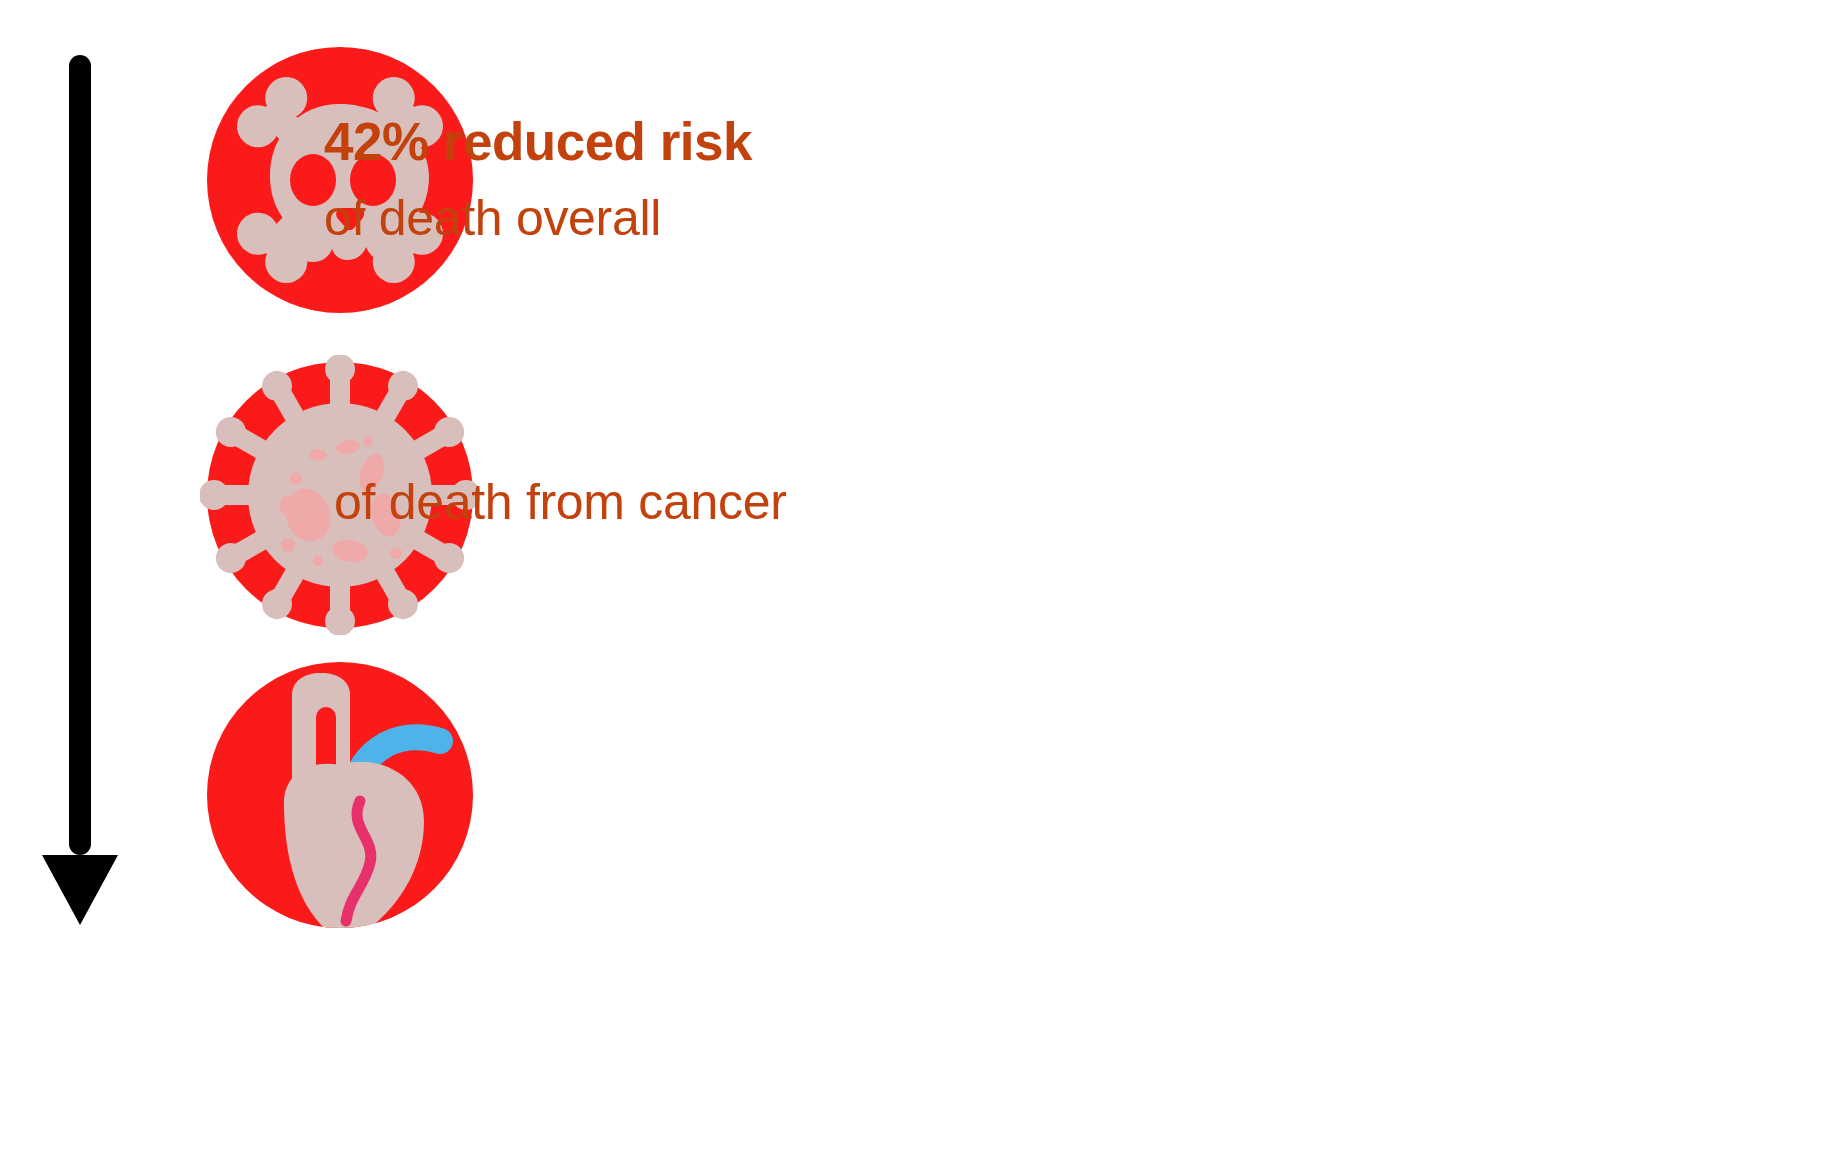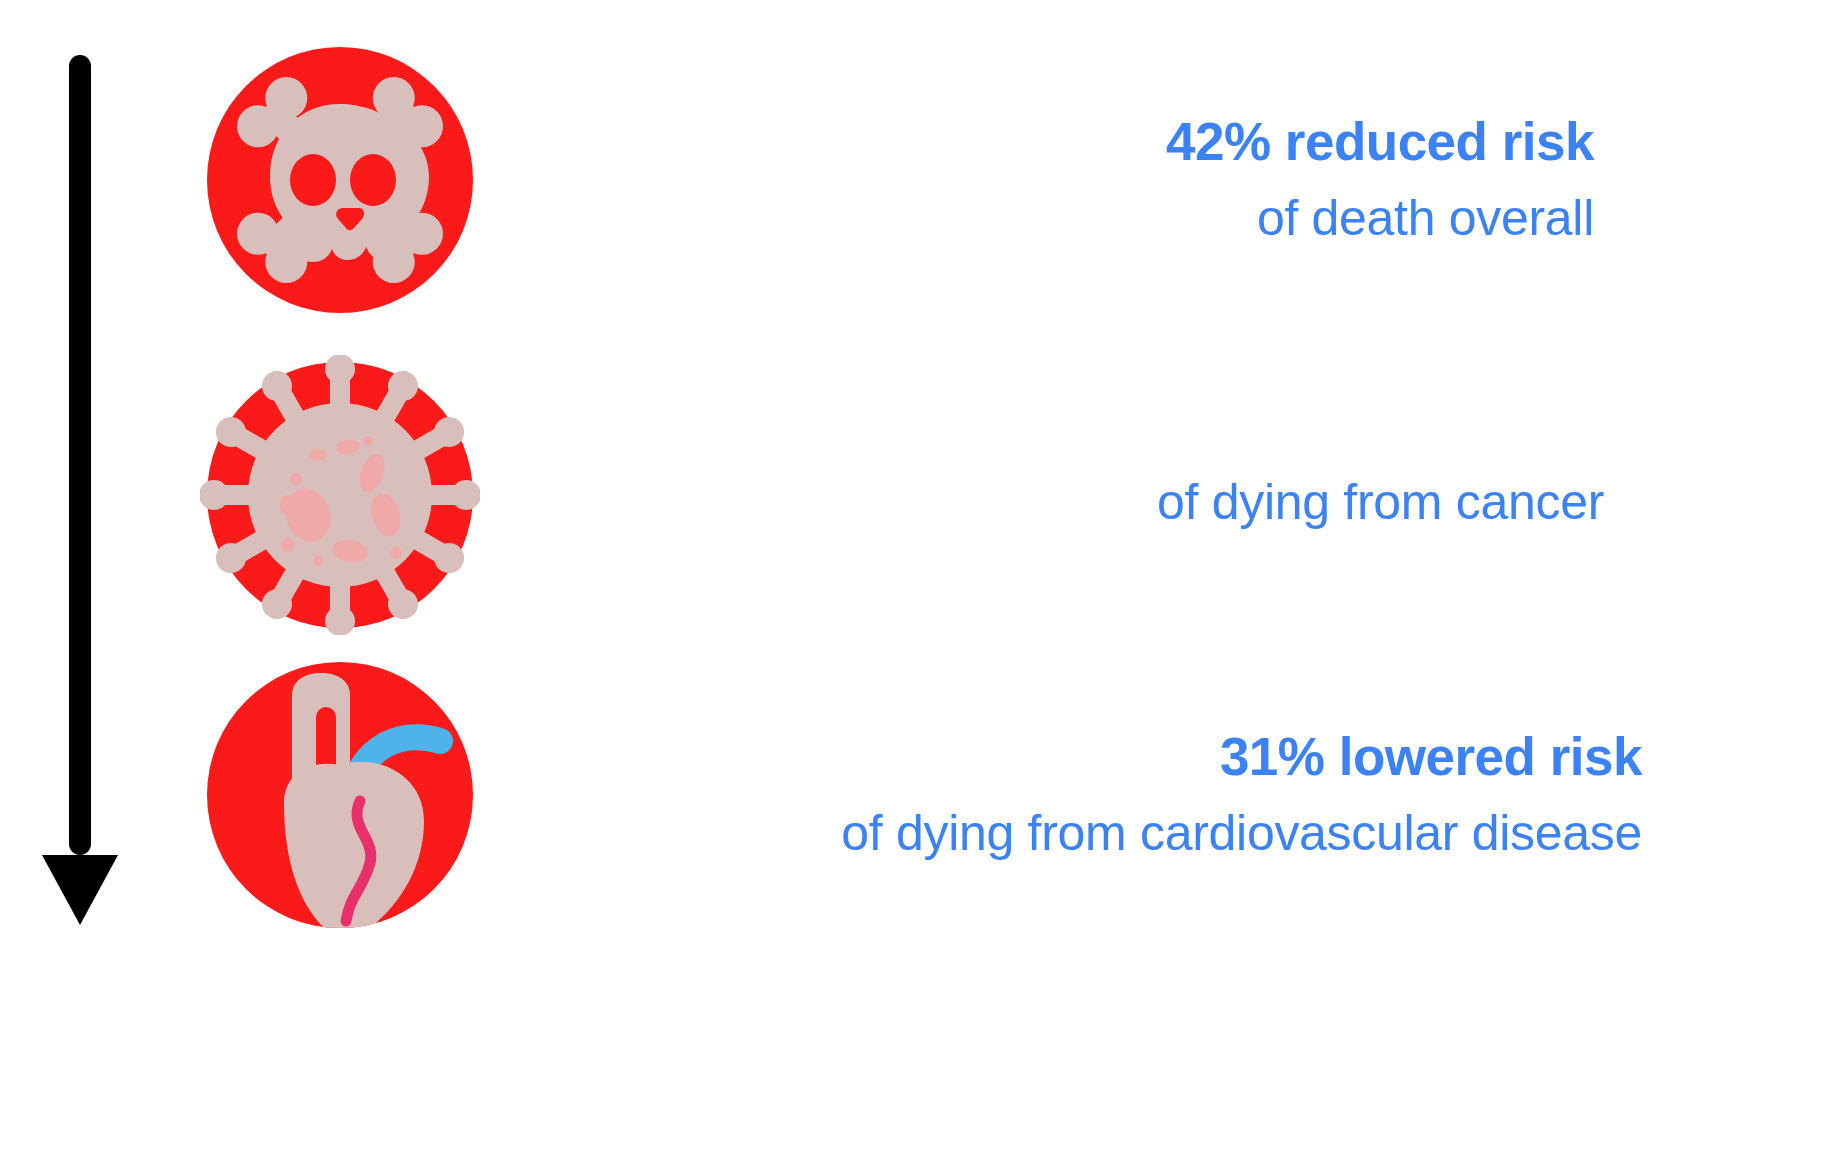--- a/index.html
+++ b/index.html
@@ -43,22 +43,22 @@
   .icon-badge {
     position: relative;
     width: 280px;
     height: 280px;
     flex: 0 0 280px;
   }
   .icon-badge svg { display: block; width: 280px; height: 280px; }
 
   .stat-text {
     flex: 1 1 auto;
-    text-align: right;
-    color: #3b82f6;
+    text-align: left;
+    color: #c2410c;
     padding-left: 40px;
     padding-right: 30px;
   }
   .stat-head {
     font-size: 53px;
     font-weight: bold;
     letter-spacing: -0.5px;
     line-height: 1.18;
     white-space: nowrap;
   }
@@ -198,21 +198,21 @@
           <circle cx="96" cy="124" r="6"></circle>
           <circle cx="88" cy="190" r="7"></circle>
           <circle cx="118" cy="206" r="5"></circle>
           <circle cx="196" cy="198" r="6"></circle>
           <circle cx="168" cy="86" r="5"></circle>
           <ellipse cx="86" cy="150" rx="6" ry="10"></ellipse>
         </g>
       </svg>
     </div>
     <div class="stat-text">
-      <div class="stat-sub">of dying from cancer</div>
+      <div class="stat-sub">of death from cancer</div>
     </div>
   </div>
 
   <div class="row" id="row-2">
     <div class="icon-badge">
       <svg viewBox="0 0 280 280" aria-hidden="true">
         <defs>
           <clipPath id="heartClip">
               <circle cx="140" cy="140" r="133"></circle>
             </clipPath>
@@ -225,19 +225,15 @@
           <rect x="116" y="52" width="20" height="110" rx="10" fill="#FB1A1A"></rect>
 
           <path d="M150 160 C150 96 198 72 240 86" stroke="#4EB3E8" stroke-width="26" fill="none" stroke-linecap="round"></path>
 
           <path d="M84 148 C84 118 110 104 140 110 C178 98 224 120 224 166 C224 220 190 266 146 288 C104 268 84 214 84 148 Z" fill="#D8BFBB"></path>
 
           <path d="M160 146 C148 172 176 184 170 208 C164 232 150 240 146 266" stroke="#E8316B" stroke-width="11" fill="none" stroke-linecap="round"></path>
         </g>
       </svg>
     </div>
-    <div class="stat-text">
-      <div class="stat-head">31% lowered risk</div>
-      <div class="stat-sub">of dying from cardiovascular disease</div>
-    </div>
   </div>
 
 </div>
 
 </body></html>

